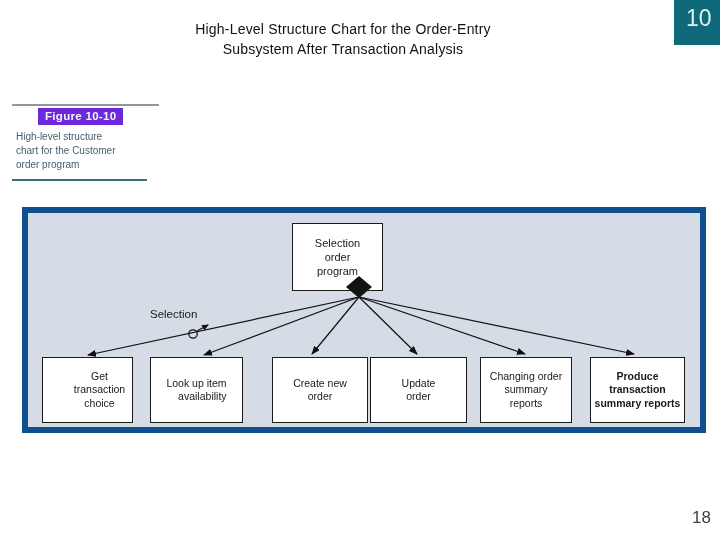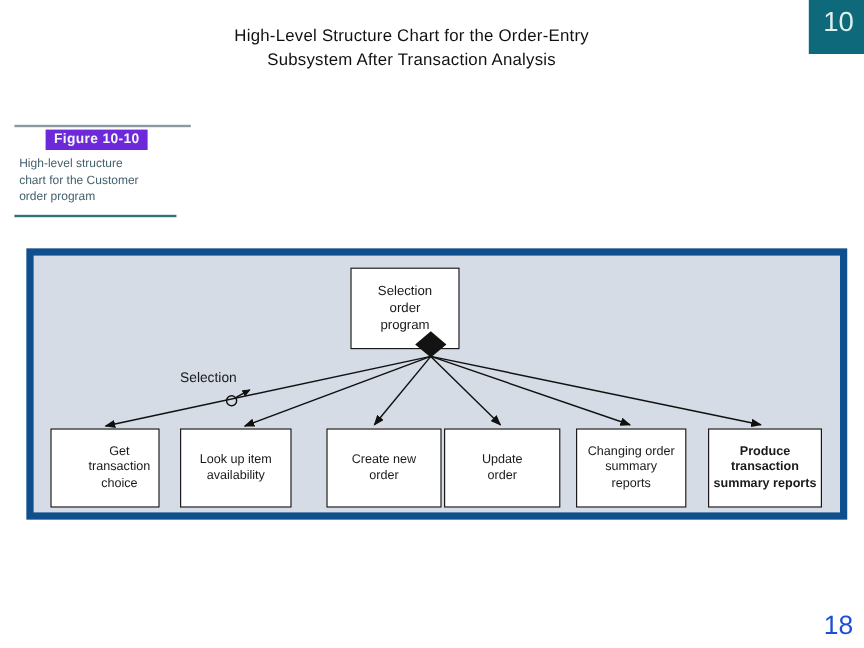--- a/index.html
+++ b/index.html
@@ -77,21 +77,21 @@
     justify-content: center;
     text-align: center;
     color: #1a1a1a;
     white-space: pre-line;
     line-height: 1.28;
     z-index: 1;
   }
   .node-root { left: 264px; top: 10px; width: 91px; height: 68px; font-size: 11px; }
   .leaf { top: 144px; height: 66px; font-size: 10.5px; }
   .leaf-1 { left: 14px;  width: 91px; padding-left: 24px; }
-  .leaf-2 { left: 122px; width: 93px; }
+  .leaf-2 { left: 122px; width: 93px; text-align: right; }
   .leaf-3 { left: 244px; width: 96px; }
   .leaf-4 { left: 342px; width: 97px; }
   .leaf-5 { left: 452px; width: 92px; }
   .leaf-6 { left: 562px; width: 95px; font-weight: bold; }
 
   .connector-layer {
     position: absolute;
     left: 0; top: 0;
     z-index: 2;
     pointer-events: none;
@@ -100,22 +100,22 @@
   
   .footer-text {
     position: absolute;
     left: 7px; top: 517px;
     font-size: 11.5px;
     color: #2f6e7e;
   }
   .page-number {
     position: absolute;
     right: 9px; top: 508px;
-    font-size: 22px;
-    color: #1d4ed8;
+    font-size: 17px;
+    color: #404040;
   }
 </style>
 </head>
 <body>
 
 <div class="slide">
 
   <div class="title">High-Level Structure Chart for the Order-Entry
 Subsystem After Transaction Analysis</div>
 

